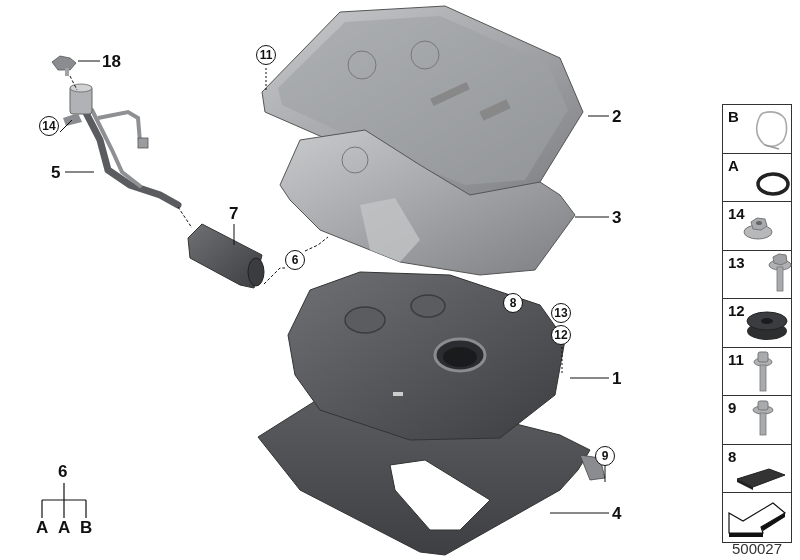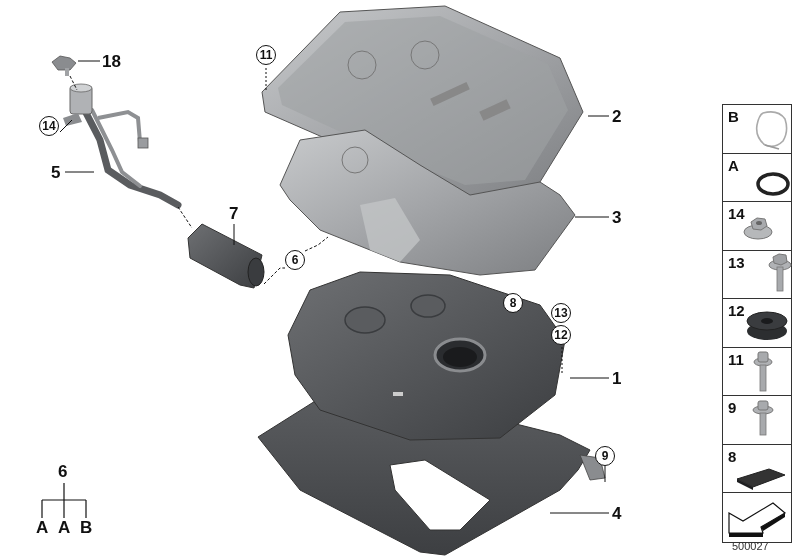--- a/index.html
+++ b/index.html
@@ -8,21 +8,21 @@
   .lbl { position:absolute; font-family:"Liberation Sans", sans-serif; font-weight:bold; color:#111; line-height:1; }
   .big { font-size:17px; }
   .circ { position:absolute; width:20px; height:20px; border:1.6px solid #111; border-radius:50%; background:#fff;
           font-size:12px; font-weight:bold; display:flex; align-items:center; justify-content:center; box-sizing:border-box;
           font-family:"Liberation Sans", sans-serif; color:#111; }
   .panel { position:absolute; left:722px; top:104px; width:70px; border:1px solid #333; box-sizing:border-box; background:#fff; }
   .cell { position:relative; height:48.5px; border-bottom:1px solid #333; box-sizing:border-box; }
   .cell:last-child { border-bottom:none; }
   .cell .ck { position:absolute; left:5px; top:3px; font-size:15px; font-weight:bold; color:#111; font-family:"Liberation Sans", sans-serif; }
   .cell svg { position:absolute; left:0; top:0; }
-  .docid { position:absolute; left:732px; top:540px; font-size:11px; color:#333; font-family:"Liberation Sans", sans-serif; }
+  .docid { position:absolute; left:732px; top:540px; font-size:15px; color:#333; font-family:"Liberation Sans", sans-serif; }
 </style>
 </head>
 <body>
 
 <svg id="canvas" width="800" height="560" viewBox="0 0 800 560" xmlns="http://www.w3.org/2000/svg">
   <defs>
     <linearGradient id="gLight" x1="0" y1="0" x2="1" y2="1">
       <stop offset="0" stop-color="#c8cacc"></stop>
       <stop offset="0.5" stop-color="#a3a5a8"></stop>
       <stop offset="1" stop-color="#7d7f82"></stop>

